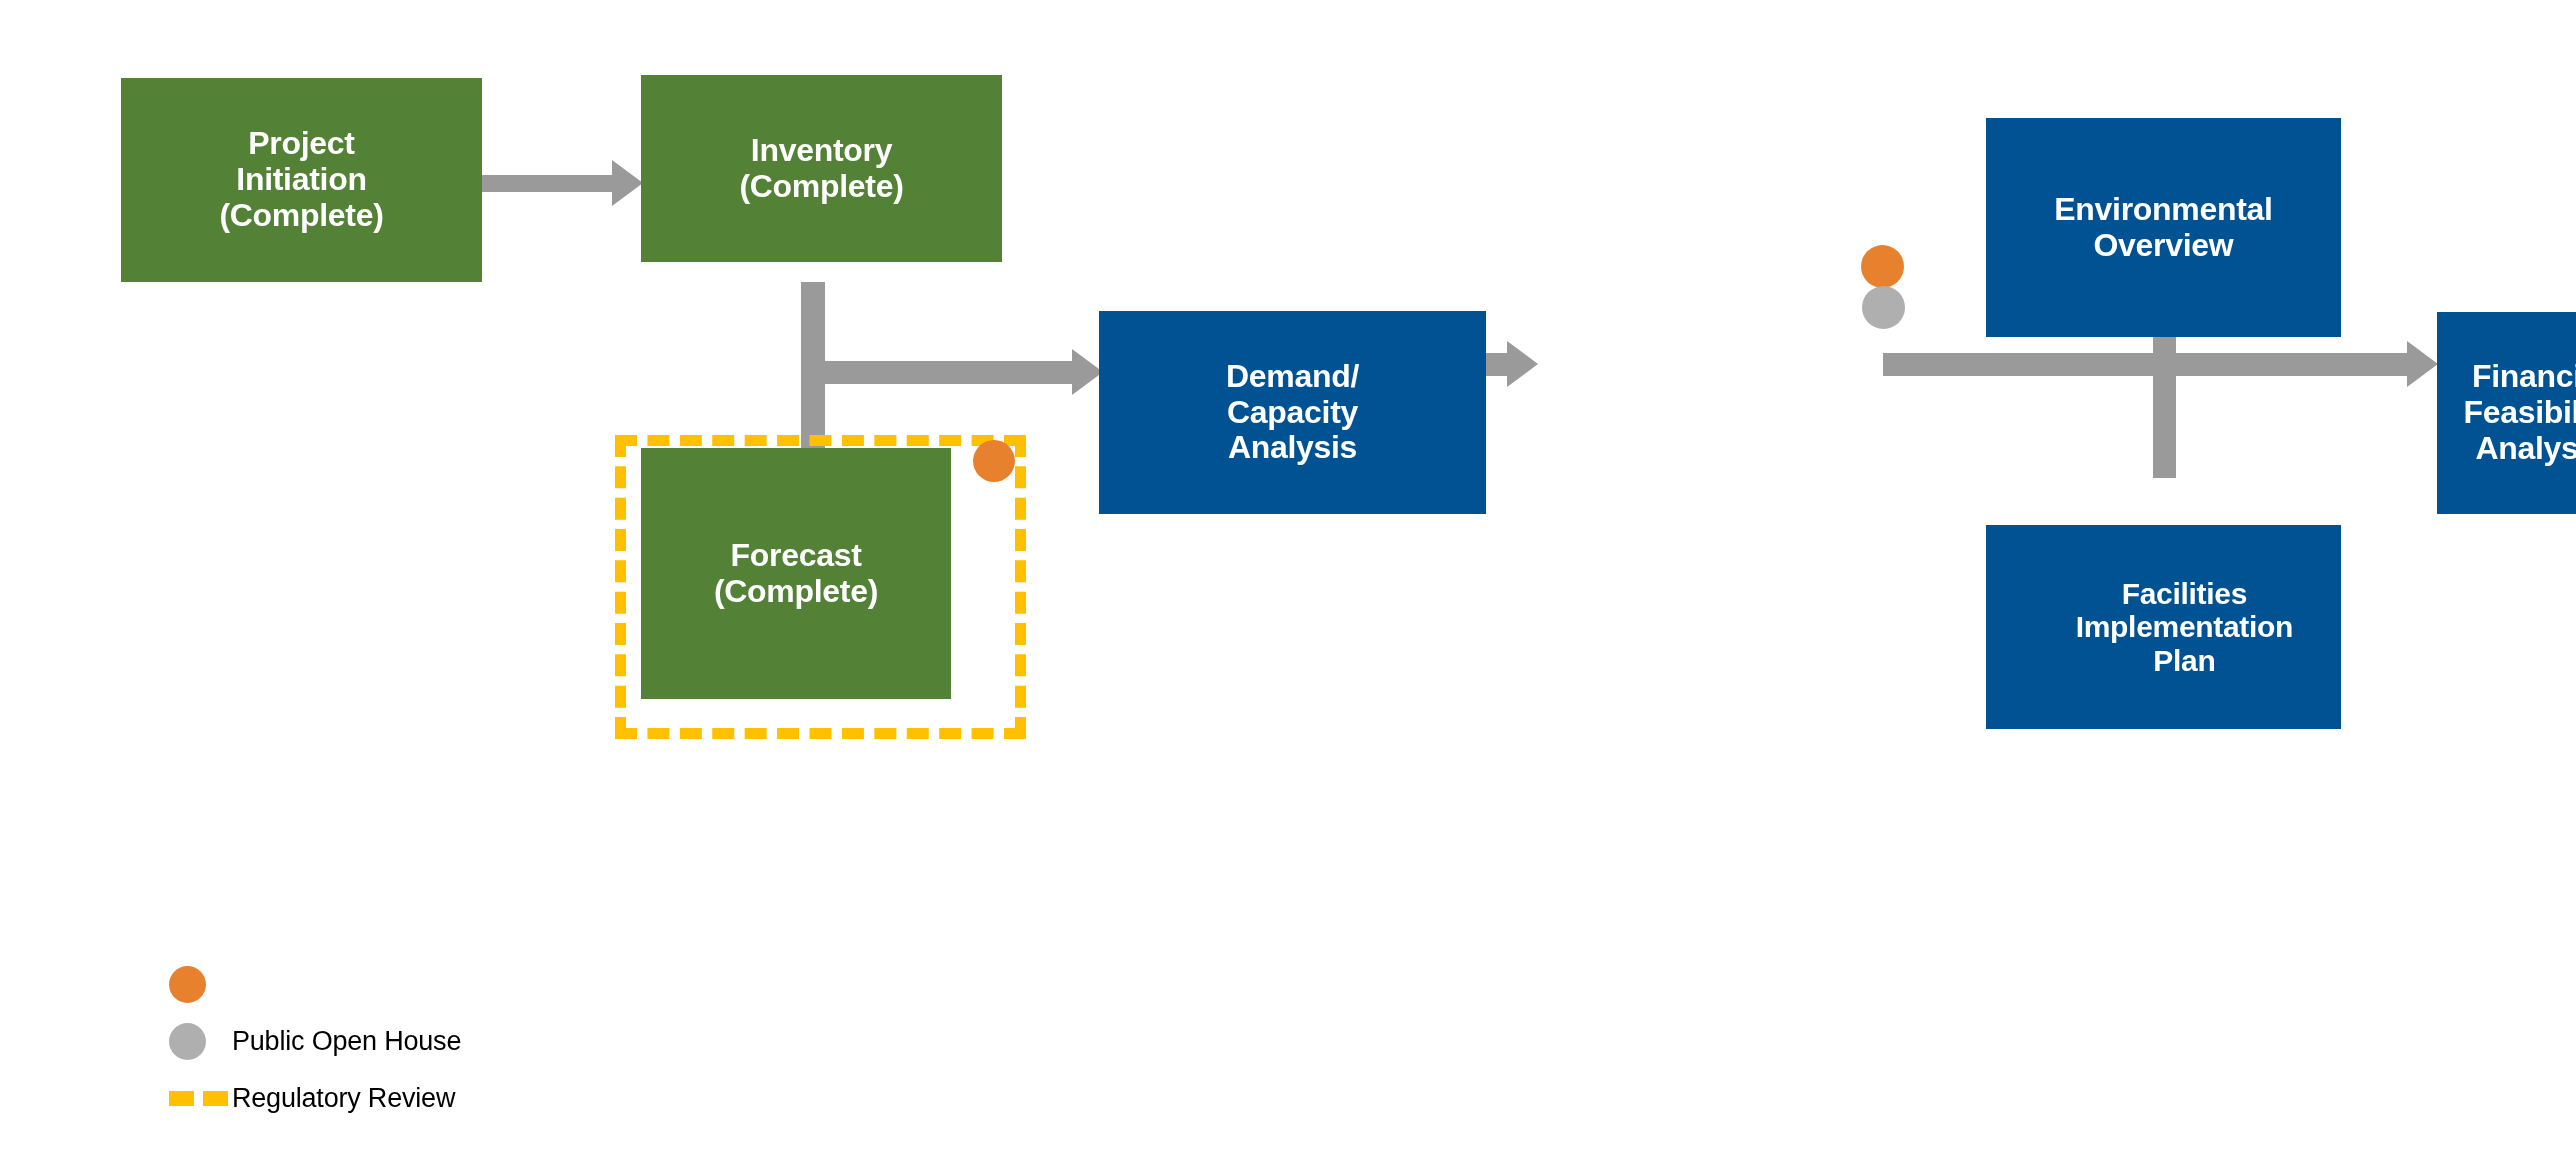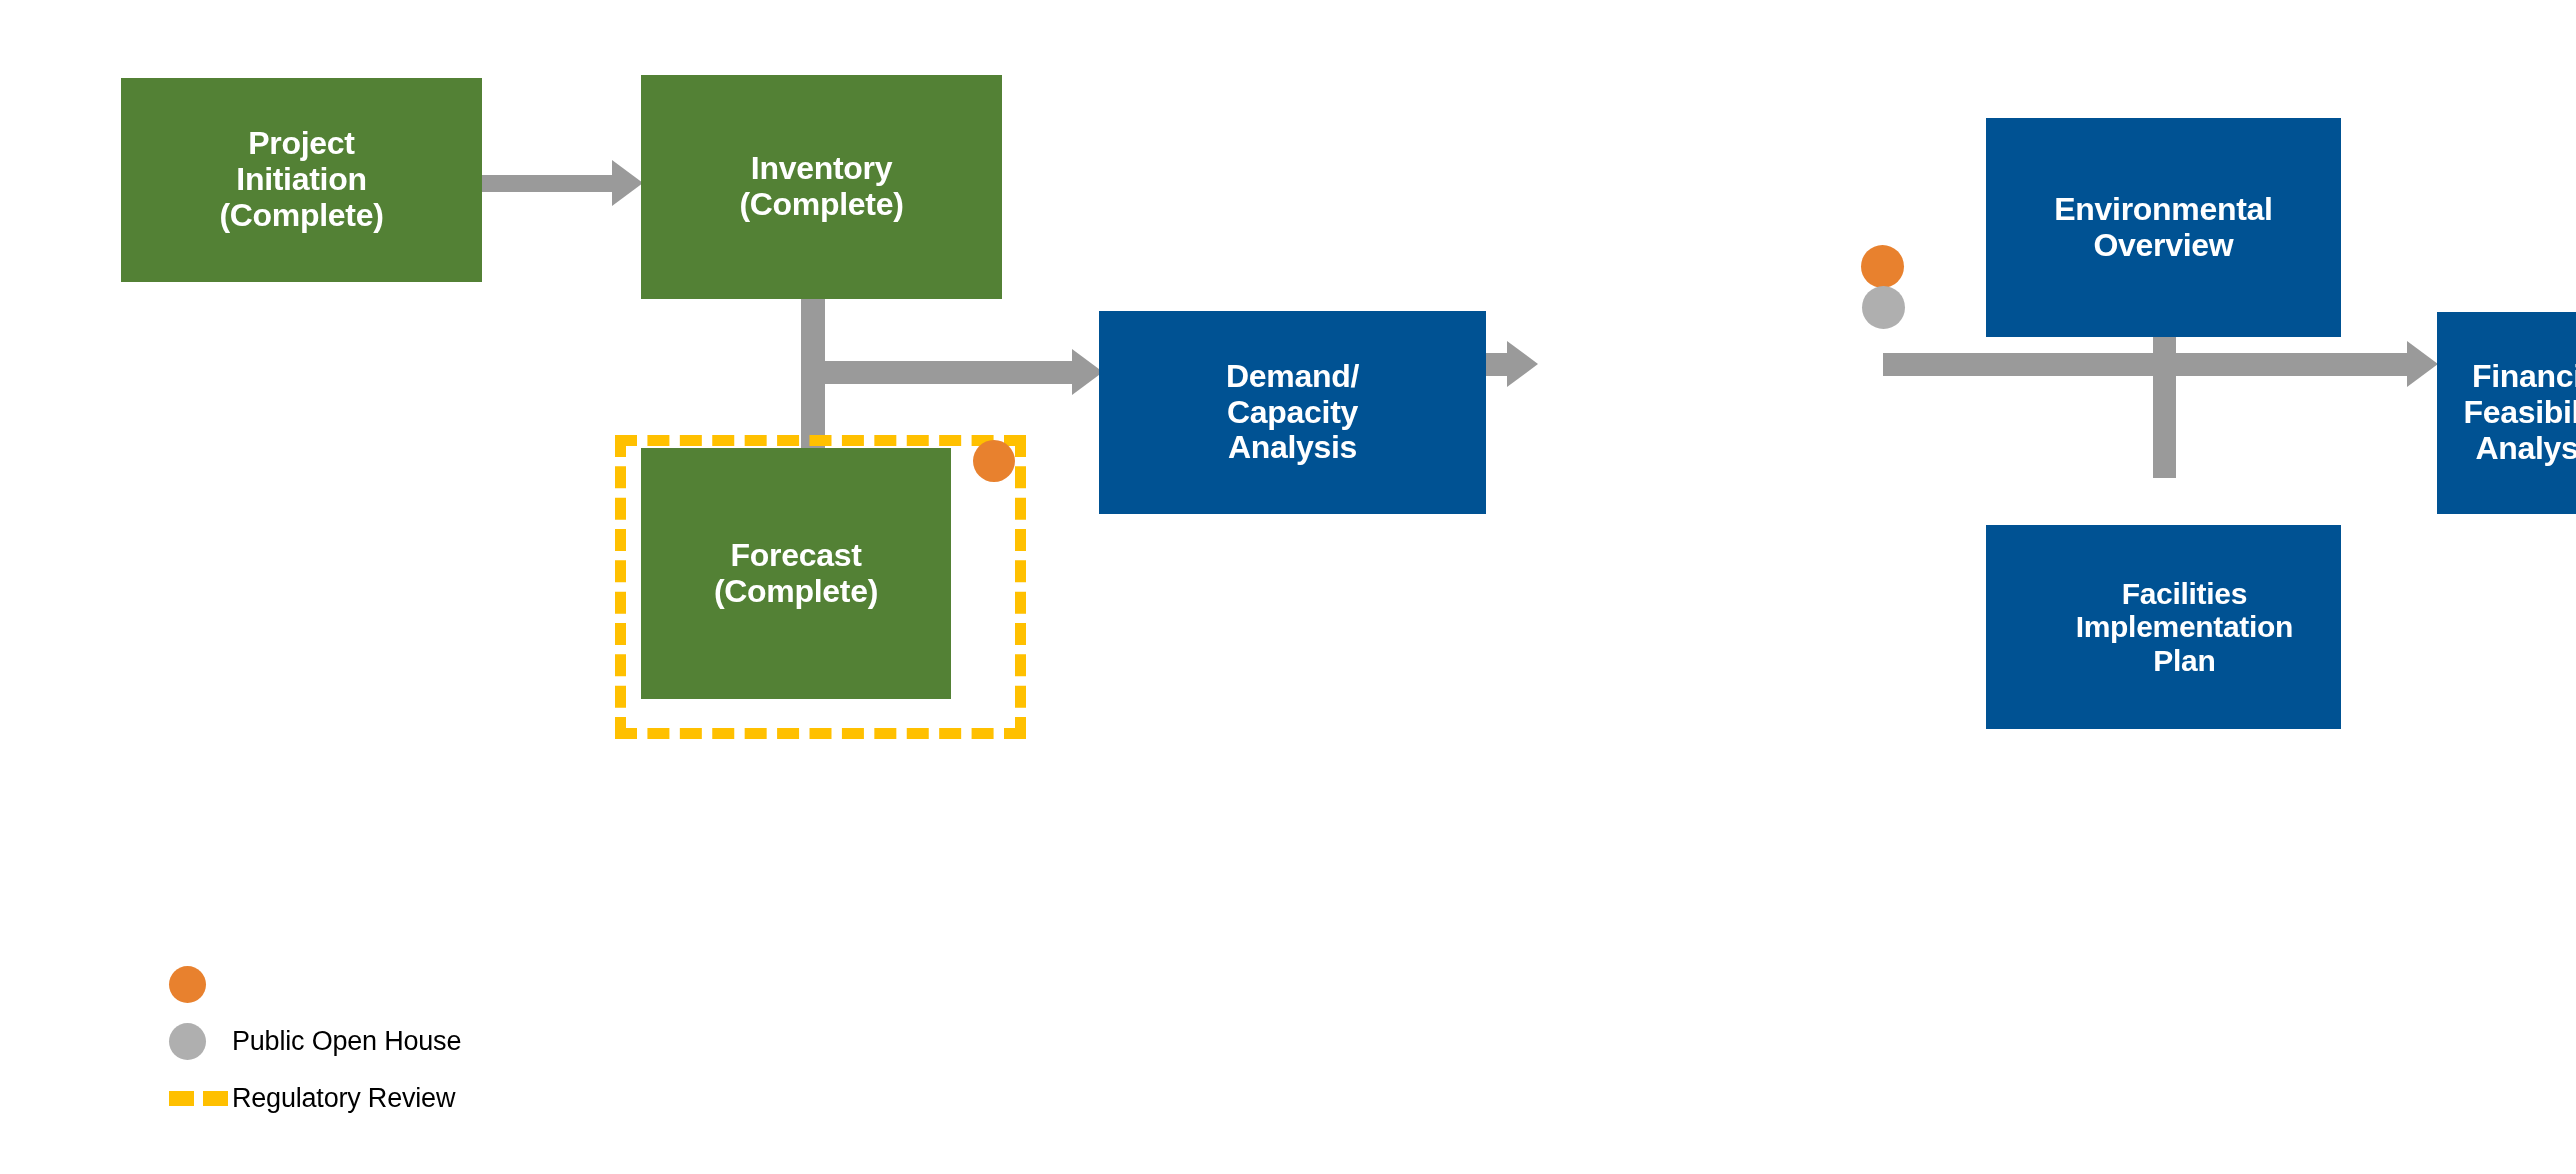--- a/index.html
+++ b/index.html
@@ -53,21 +53,21 @@
   <div class="conn" style="left:2153px;top:287px;width:23px;height:191px;"></div>
 
   <div class="dashbox" style="left:615px;top:435px;width:411px;height:304px;"></div>
 
   <div class="node green" style="left:121px;top:78px;width:361px;height:204px;font-size:32px;">
     <span class="lbl">Project
 Initiation
 (Complete)</span>
   </div>
 
-  <div class="node green" style="left:641px;top:75px;width:361px;height:224px;font-size:32px;">
+  <div class="node green" style="left:641px;top:75px;width:361px;height:187px;font-size:32px;">
     <span class="lbl">Inventory
 (Complete)</span>
   </div>
 
   <div class="node green" style="left:641px;top:448px;width:310px;height:251px;font-size:32px;">
     <span class="lbl">Forecast
 (Complete)</span>
   </div>
 
   <div class="node blue" style="left:1099px;top:263px;width:387px;height:203px;font-size:32px;">

